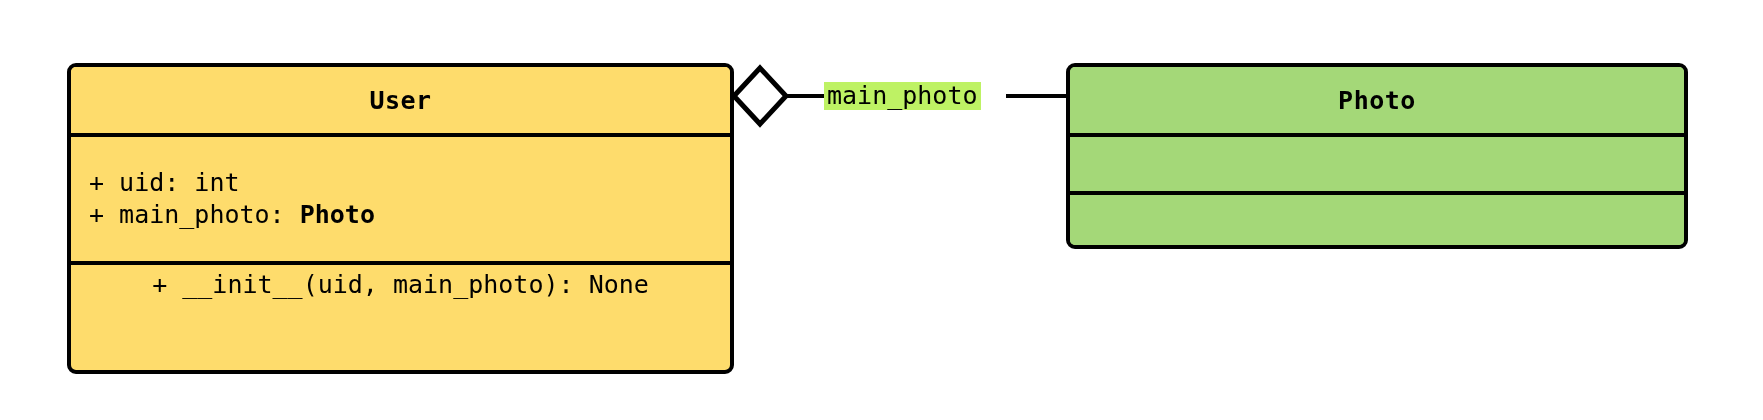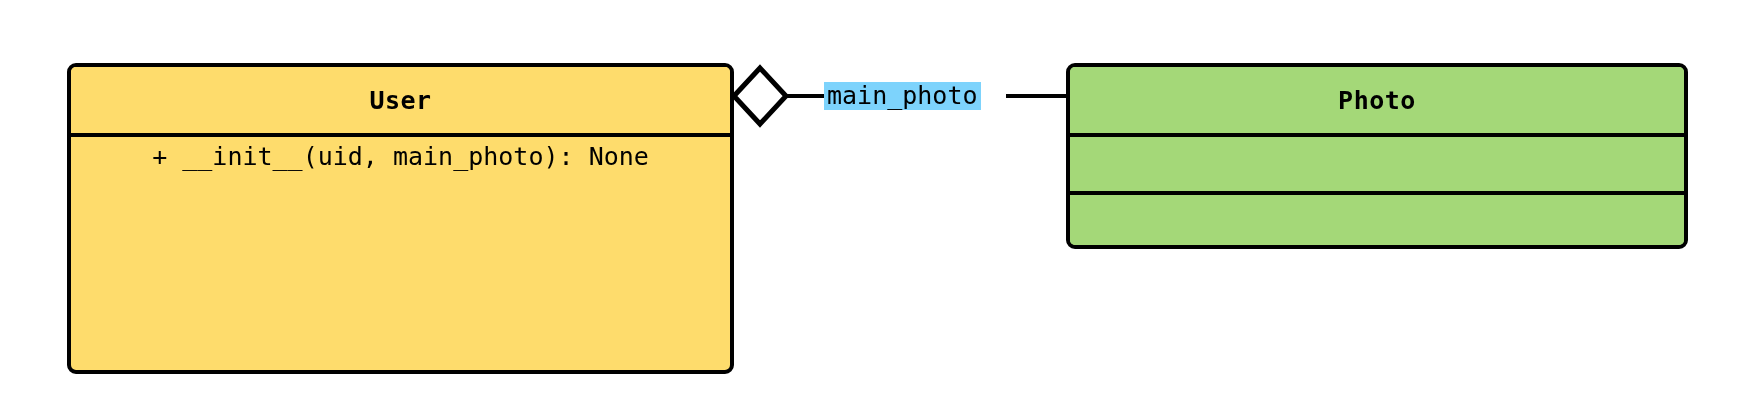--- a/index.html
+++ b/index.html
@@ -105,36 +105,40 @@
     height: 420px;
     pointer-events: none;
   }
 
   .assoc-label {
     position: absolute;
     font-size: 25px;
     line-height: 28px;
     color: #000000;
     white-space: nowrap;
-    background: #7dd3fc;
+    background: #bef264;
     padding: 0 3px;
   }
   #assoc-label-main-photo {
     left: 824px;
     top: 82px;
   }
 </style>
 </head>
 <body>
 
 <div id="canvas">
 
   <div class="uml-class" id="class-user">
     <div class="uml-compartment c-title class-title">User</div>
 
+    <div class="uml-compartment c-attrs member-list">
+      <div class="member-line">+ uid: int</div>
+      <div class="member-line"><span>+ main_photo: </span><b>Photo</b></div>
+    </div>
 
     <div class="uml-compartment c-methods member-list">
       <div class="member-line">+ __init__(uid, main_photo): None</div>
     </div>
   </div>
 
   <div class="uml-class" id="class-photo">
     <div class="uml-compartment c-title class-title">Photo</div>
 
     <div class="uml-compartment c-attrs member-list"></div>

